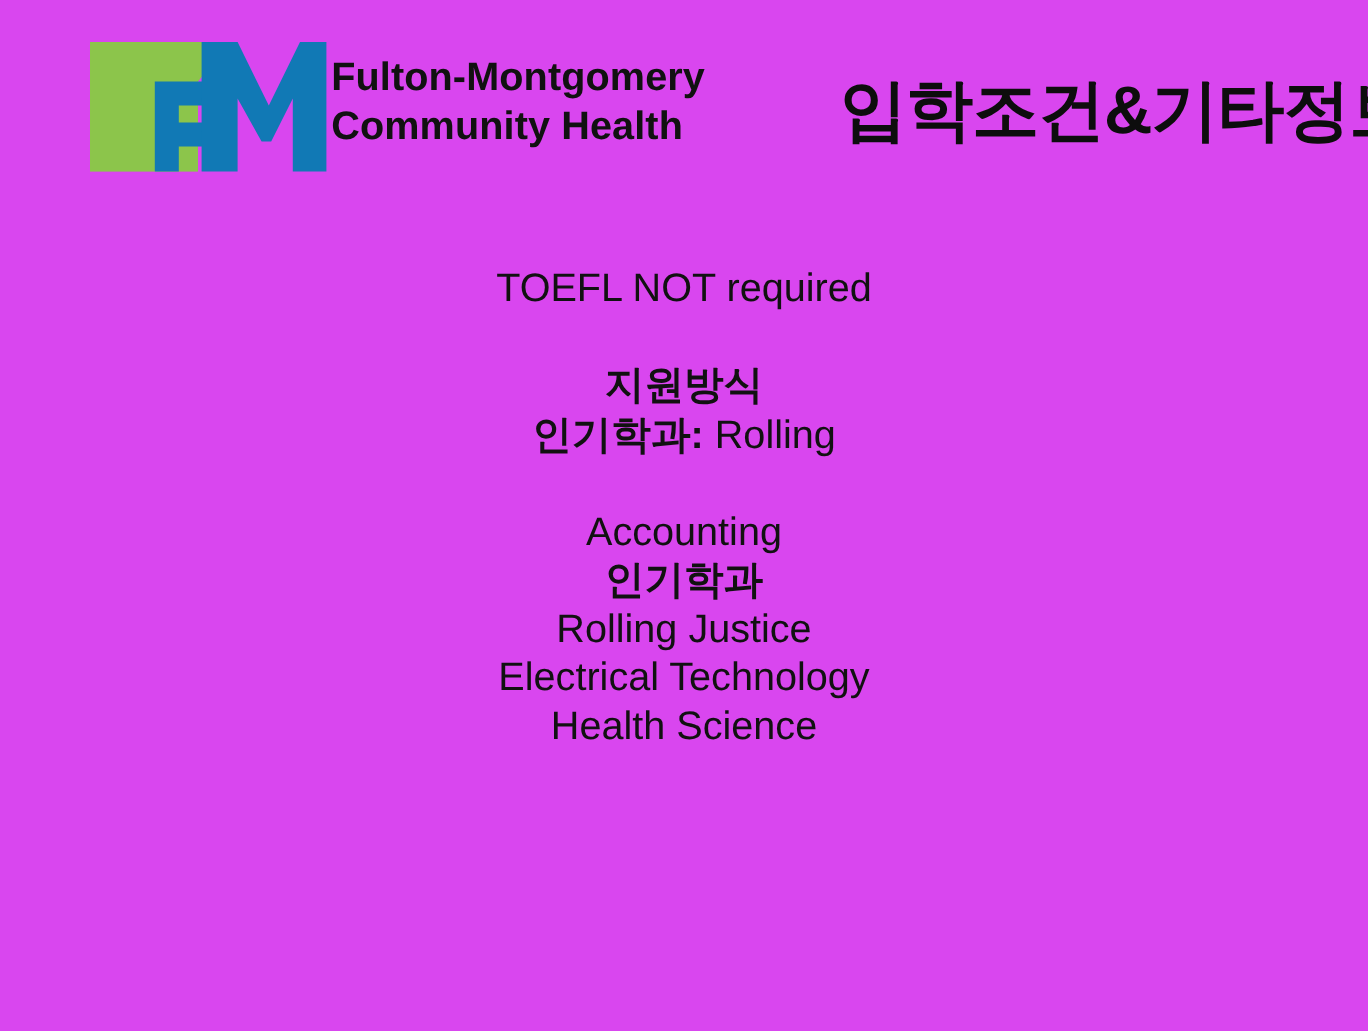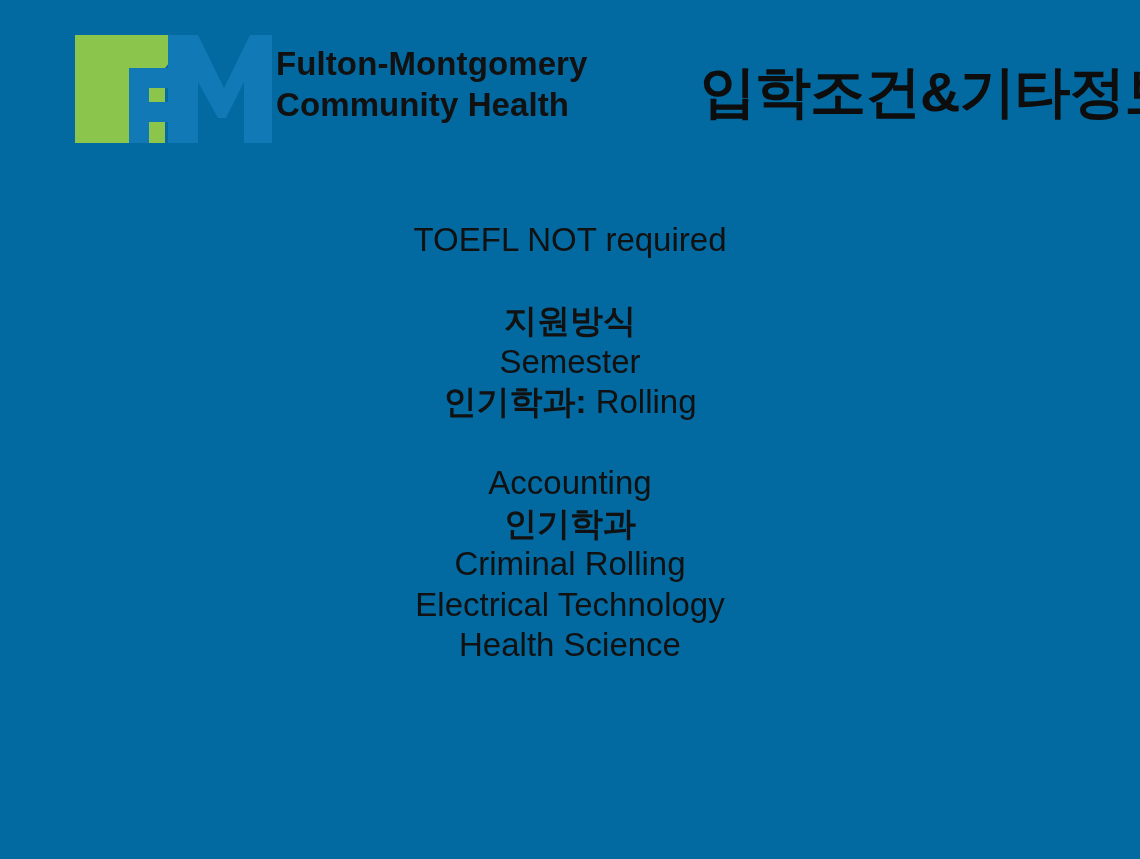--- a/index.html
+++ b/index.html
@@ -15,21 +15,21 @@
     color: #111111;
     overflow: hidden;
     position: relative;
   }
 
   
   .slide {
     position: relative;
     width: 1140px;
     height: 859px;
-    background: #0369a1;
+    background: #d946ef;
   }
 
   
   .header {
     position: absolute;
     top: 0;
     left: 0;
     width: 1140px;
     height: 165px;
   }
@@ -142,29 +142,28 @@
   <div class="body-content">
 
     <div class="content-block">
       <span class="line">TOEFL NOT required</span>
     </div>
 
     <span class="spacer"></span>
 
     <div class="content-block">
       <span class="line bold">지원방식</span>
-      <span class="line">Semester</span>
       <span class="line"><span class="label">인기학과:</span> <span class="value">Rolling</span></span>
     </div>
 
     <span class="spacer"></span>
 
     <div class="content-block">
       <span class="line">Accounting</span>
       <span class="line bold">인기학과</span>
-      <span class="line">Criminal Rolling</span>
+      <span class="line">Rolling Justice</span>
       <span class="line">Electrical Technology</span>
       <span class="line">Health Science</span>
     </div>
 
   </div>
 
 </div>
 
 </body></html>

